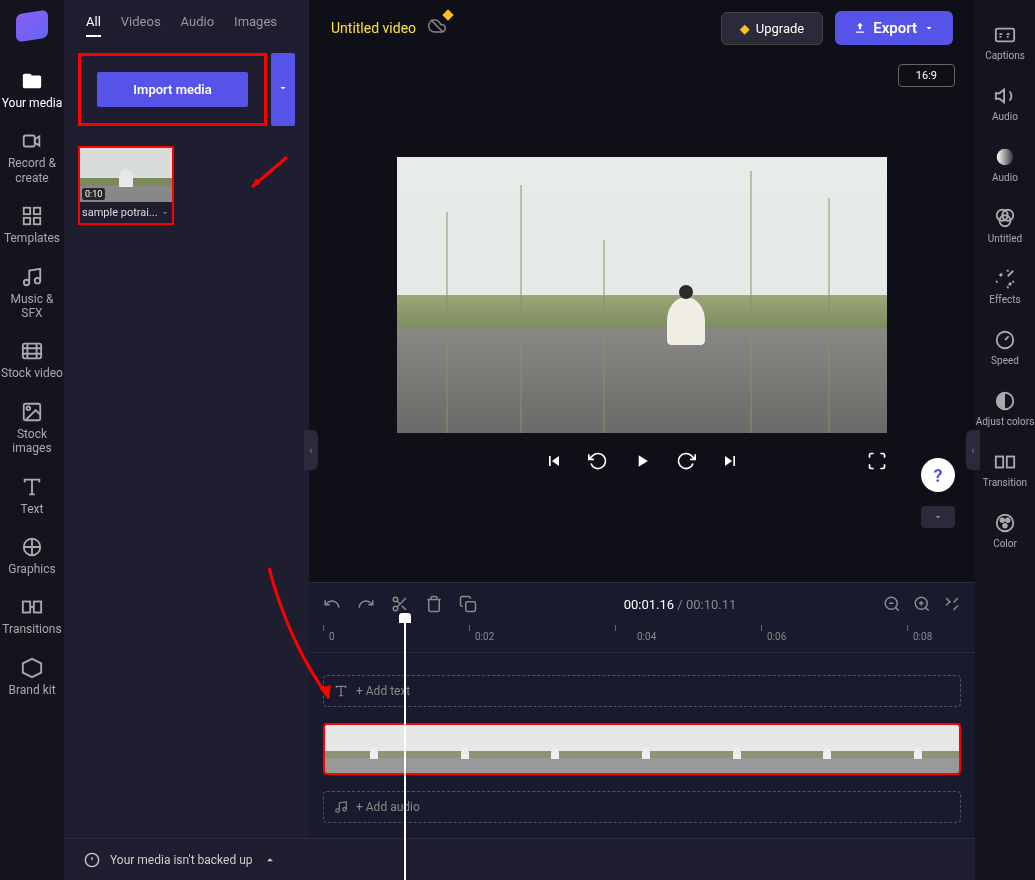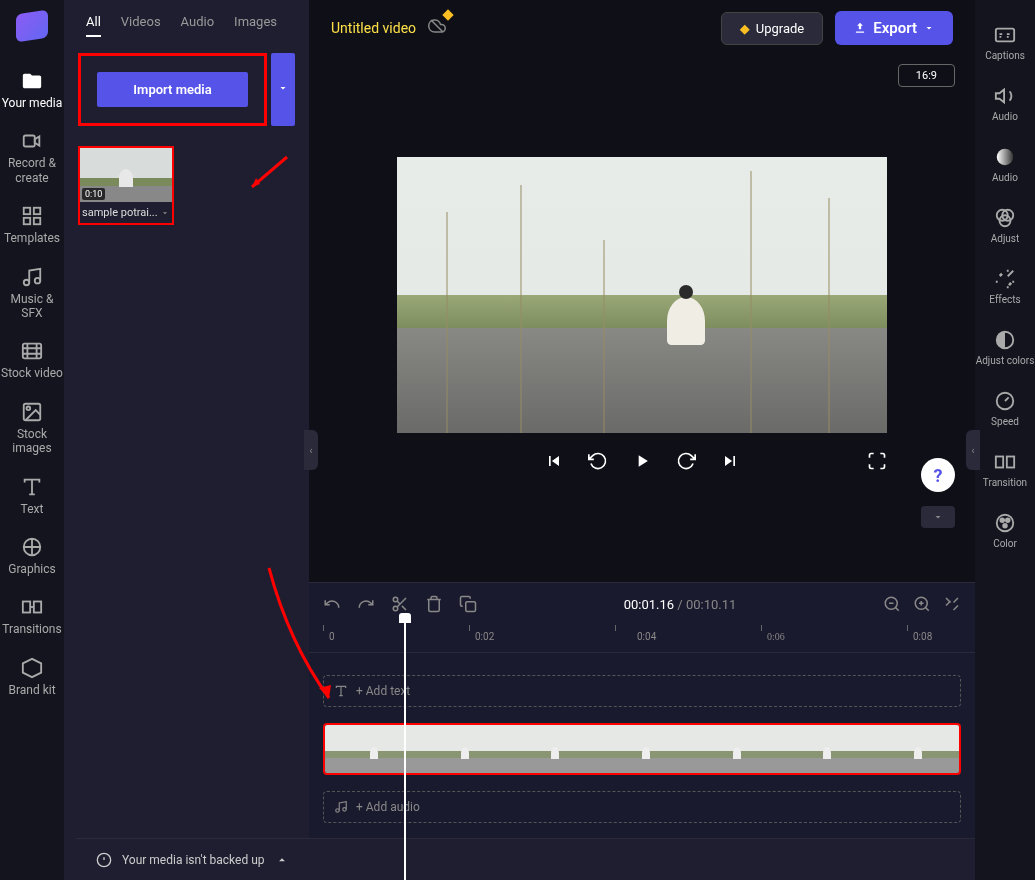--- a/index.html
+++ b/index.html
@@ -66,21 +66,21 @@
 .clip-thumb { flex: 1; background: linear-gradient(to bottom, #e6e8e5 55%, #8a9574 55%, #8a9574 68%, #999 68%); position: relative; }
 .clip-thumb::after { content: ''; position: absolute; left: 50%; bottom: 30%; width: 8px; height: 12px; background: #eee; border-radius: 50% 50% 0 0; }
 .playhead { position: absolute; left: 95px; top: -32px; bottom: -60px; width: 2px; background: #fff; z-index: 10; }
 .playhead::before { content: ''; position: absolute; top: -8px; left: -5px; width: 12px; height: 10px; background: #fff; border-radius: 3px 3px 0 0; }
 .arrow-red { position: absolute; pointer-events: none; }
 
 .right-rail { width: 60px; background: #14141f; display: flex; flex-direction: column; align-items: center; padding-top: 12px; }
 .right-item { width: 100%; display: flex; flex-direction: column; align-items: center; padding: 12px 0; color: #aaa; font-size: 10px; cursor: pointer; }
 .right-item svg { width: 22px; height: 22px; margin-bottom: 4px; }
 
-.bottom-bar { position: absolute; bottom: 0; left: 64px; right: 60px; height: 42px; background: #1e1e30; display: flex; align-items: center; padding: 0 20px; gap: 10px; color: #ccc; font-size: 12px; border-top: 1px solid #2a2a3a; margin-left: 12px; }
+.bottom-bar { position: absolute; bottom: 0; left: 64px; right: 60px; height: 42px; background: #1e1e30; display: flex; align-items: center; padding: 0 20px; gap: 10px; color: #ccc; font-size: 12px; border-top: 1px solid #2a2a3a; }
 .collapse-tab { position: absolute; left: 304px; top: 430px; width: 14px; height: 40px; background: #2a2a3a; border-radius: 0 6px 6px 0; display: flex; align-items: center; justify-content: center; cursor: pointer; font-size: 10px; color: #888; }
 .collapse-tab.right { left: auto; right: 55px; border-radius: 6px 0 0 6px; }
 </style>
 </head>
 <body>
 
 <div class="left-rail">
   <div class="logo"></div>
   <div class="rail-item active">
     <svg viewBox="0 0 24 24" fill="currentColor">
@@ -294,21 +294,21 @@
       </div>
     </div>
     <div class="ruler">
       <span class="ruler-tick" style="left:14px;"></span>
         <span class="ruler-mark" style="left:20px;">0</span>
       <span class="ruler-tick" style="left:160px;"></span>
         <span class="ruler-mark" style="left:166px;">0:02</span>
       <span class="ruler-tick" style="left:306px;"></span>
         <span class="ruler-mark" style="left:312px;padding-left:16px;">0:04</span>
       <span class="ruler-tick" style="left:452px;"></span>
-        <span class="ruler-mark" style="left:458px;font-family:Liberation Serif, serif;">0:06</span>
+        <span class="ruler-mark" style="left:458px;">0:06</span>
       <span class="ruler-tick" style="left:598px;"></span>
         <span class="ruler-mark" style="left:604px;">0:08</span>
     </div>
     <div class="tracks">
       <div class="playhead"></div>
       <svg class="arrow-red" style="left:-50px;top:-90px;width:90px;height:150px;" viewBox="0 0 90 150">
           <path d="M10 5 Q 30 80 70 135" stroke="#ff0000" stroke-width="3" fill="none"></path>
           <path d="M70 135 L60 125 L72 122 Z" fill="#ff0000"></path>
         </svg>
       <div class="track">
@@ -363,40 +363,40 @@
         </defs>
       </svg>
     <span>Audio</span>
   </div>
   <div class="right-item">
     <svg viewBox="0 0 24 24" fill="none" stroke="currentColor" stroke-width="2">
         <circle cx="9" cy="9" r="6"></circle>
         <circle cx="15" cy="9" r="6"></circle>
         <circle cx="12" cy="15" r="6"></circle>
       </svg>
-    <span>Adjust</span>
+    <span>Untitled</span>
   </div>
   <div class="right-item">
     <svg viewBox="0 0 24 24" fill="none" stroke="currentColor" stroke-width="2">
         <path d="M15 4V2m0 20v-2M8 9l-2-2m12 12l-2-2M4 15H2m20 0h-2M9 8L7 6m12 12l-2-2M15 9l6-6"></path>
       </svg>
     <span>Effects</span>
+  </div>
+  <div class="right-item">
+    <svg viewBox="0 0 24 24" fill="none" stroke="currentColor" stroke-width="2">
+        <circle cx="12" cy="12" r="9"></circle>
+        <path d="M12 12l4-4"></path>
+      </svg>
+    <span>Speed</span>
   </div>
   <div class="right-item">
     <svg viewBox="0 0 24 24" fill="currentColor">
         <path d="M12 2a10 10 0 1 0 0 20 10 10 0 0 0 0-20zm0 18V4a8 8 0 0 1 0 16z"></path>
       </svg>
     <span>Adjust colors</span>
-  </div>
-  <div class="right-item">
-    <svg viewBox="0 0 24 24" fill="none" stroke="currentColor" stroke-width="2">
-        <circle cx="12" cy="12" r="9"></circle>
-        <path d="M12 12l4-4"></path>
-      </svg>
-    <span>Speed</span>
   </div>
   <div class="right-item">
     <svg viewBox="0 0 24 24" fill="none" stroke="currentColor" stroke-width="2">
         <rect x="2" y="6" width="8" height="12"></rect>
         <rect x="14" y="6" width="8" height="12"></rect>
       </svg>
     <span>Transition</span>
   </div>
   <div class="right-item">
     <svg viewBox="0 0 24 24" fill="none" stroke="currentColor" stroke-width="2">

